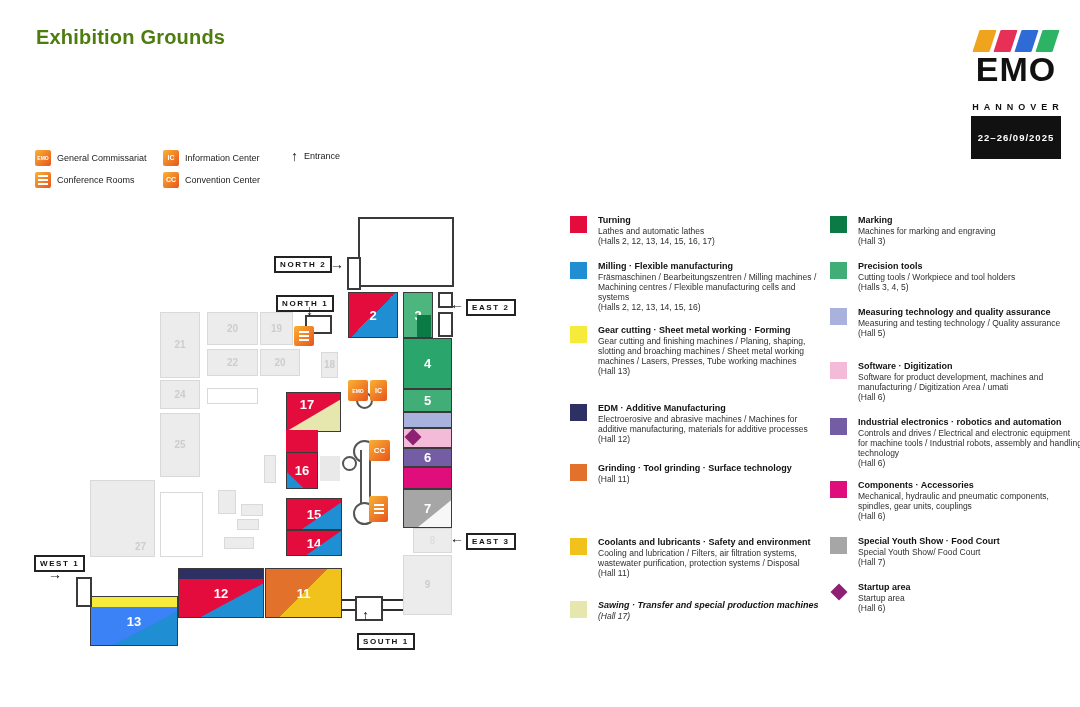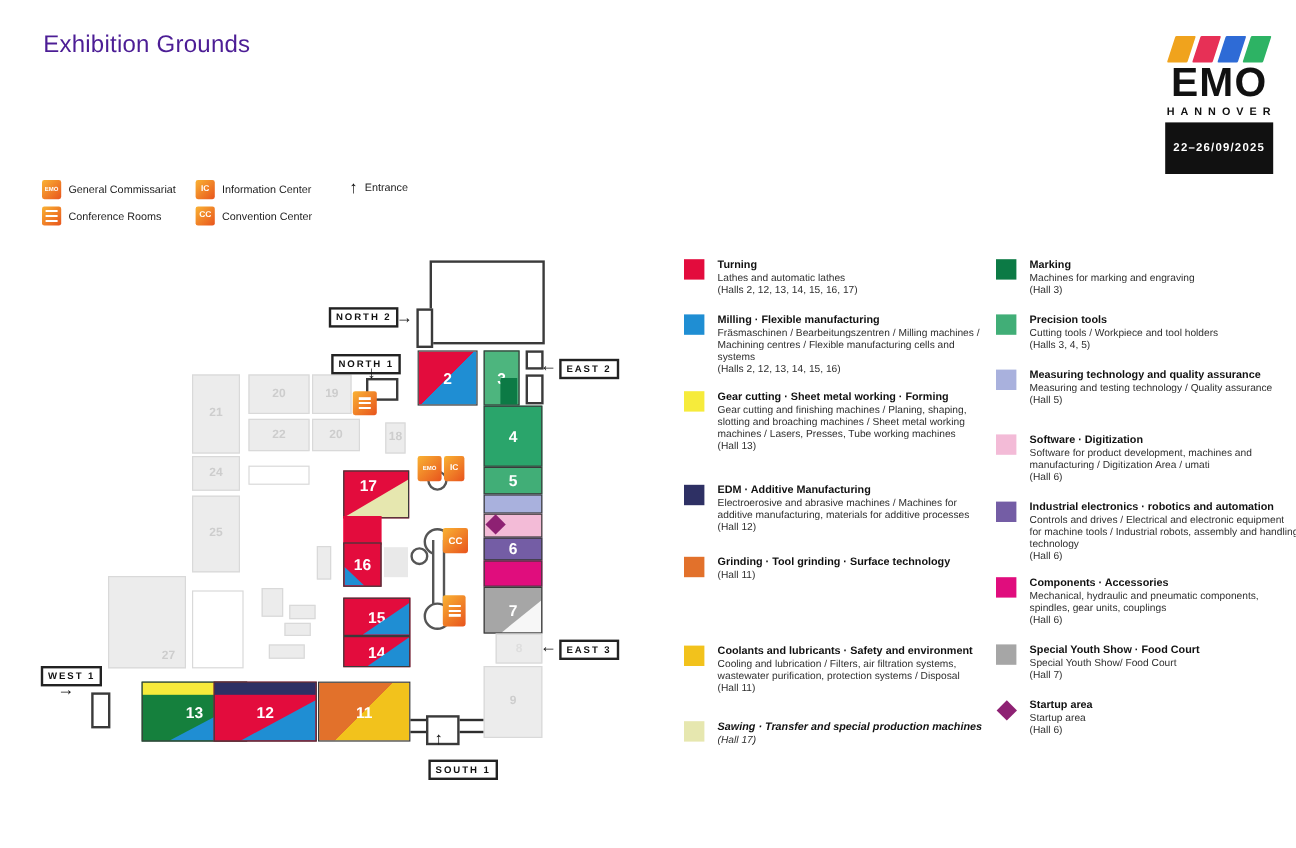--- a/index.html
+++ b/index.html
@@ -1,26 +1,26 @@
 <!DOCTYPE html>
 <html><head>
 <meta charset="utf-8">
 <style>
   html,body{margin:0;padding:0;background:#fff;}
   .canvas{position:relative;width:1080px;height:707px;background:#fff;overflow:hidden;
           font-family:"Liberation Sans",sans-serif;color:#222;}
   .abs{position:absolute;}
-  h1.title{position:absolute;left:36px;top:26px;margin:0;font-size:20px;font-weight:400;
-           color:#4c1d95;letter-spacing:.2px;}
+  h1.title{position:absolute;left:36px;top:26px;margin:0;font-size:20px;font-weight:700;
+           color:#4d7c0f;letter-spacing:.2px;}
   
   .logo{position:absolute;top:30px;left:960px;width:112px;text-align:center;}
   .logo .stripes{display:flex;justify-content:center;gap:4px;margin-bottom:2px;}
   .logo .stripe{width:17px;height:22px;transform:skewX(-18deg);border-radius:1px;}
   .logo .brand{font-size:34px;font-weight:900;line-height:30px;color:#111;letter-spacing:1px;}
-  .logo .city{font-size:9px;font-weight:700;letter-spacing:5px;margin-top:4px;color:#111;padding-left:4px;}
+  .logo .city{font-size:9px;font-weight:700;letter-spacing:5px;margin-top:18px;color:#111;padding-left:4px;}
   .logo .dates{display:inline-block;background:#111;color:#fff;font-size:9.5px;font-weight:700;
                letter-spacing:1px;padding:16px 7px;margin-top:4px;}
   
   .key-item{position:absolute;display:flex;align-items:center;gap:6px;height:17px;}
   .key-label{font-size:9px;font-weight:500;color:#222;white-space:nowrap;}
   .oicon{display:flex;align-items:center;justify-content:center;border-radius:2px;
          background:linear-gradient(135deg,#f9b233,#e8541d);color:#fff;font-weight:800;}
   .bars{width:10px;height:10px;background:repeating-linear-gradient(#fff 0 2px,rgba(255,255,255,0) 2px 4px);}
   .entrance-arrow{font-size:14px;font-weight:800;color:#111;}
   
@@ -126,21 +126,21 @@
       </div>
       <div class="shape" style="left: 320px; top: 456px; width: 20px; height: 25px; background: rgb(233, 233, 233);"></div>
       <div class="shape" style="left: 286px; top: 498px; width: 56px; height: 32px; background: rgb(227, 12, 61); border: 1.5px solid rgb(58, 58, 58);">
         <div class="abs" style="inset: 0px; background: rgb(31, 142, 211); clip-path: polygon(100% 12%, 100% 100%, 28% 100%);"></div>
         <span class="hall-num">15</span>
       </div>
       <div class="shape" style="left: 286px; top: 530px; width: 56px; height: 26px; background: rgb(227, 12, 61); border: 1.5px solid rgb(58, 58, 58);">
         <div class="abs" style="inset: 0px; background: rgb(31, 142, 211); clip-path: polygon(100% 0%, 100% 100%, 36% 100%);"></div>
         <span class="hall-num">14</span>
       </div>
-      <div class="shape" style="left: 90px; top: 568px; width: 88px; height: 50px; background: #15803d; border: 1.5px solid rgb(58, 58, 58); margin-left: 28px;">
+      <div class="shape" style="left: 90px; top: 596px; width: 88px; height: 50px; background: #3b82f6; border: 1.5px solid rgb(58, 58, 58);">
         <div class="abs" style="left: 0px; top: 0px; right: 0px; height: 10px; background: rgb(246, 235, 59);"></div>
         <div class="abs" style="inset: 10px 0px 0px; background: rgb(31, 142, 211); clip-path: polygon(100% 12%, 100% 100%, 26% 100%);"></div>
         <span class="hall-num">13</span>
       </div>
       <div class="shape" style="left: 178px; top: 568px; width: 86px; height: 50px; background: rgb(227, 12, 61); border: 1.5px solid rgb(58, 58, 58);">
         <div class="abs" style="left: 0px; top: 0px; right: 0px; height: 10px; background: rgb(46, 48, 100);"></div>
         <div class="abs" style="inset: 10px 0px 0px; background: rgb(31, 142, 211); clip-path: polygon(100% 12%, 100% 100%, 26% 100%);"></div>
         <span class="hall-num">12</span>
       </div>
       <div class="shape" style="left: 265px; top: 568px; width: 77px; height: 50px; background: linear-gradient(135deg, rgb(226, 113, 43) 50%, rgb(242, 194, 28) 50%); border: 1.5px solid rgb(58, 58, 58);">

